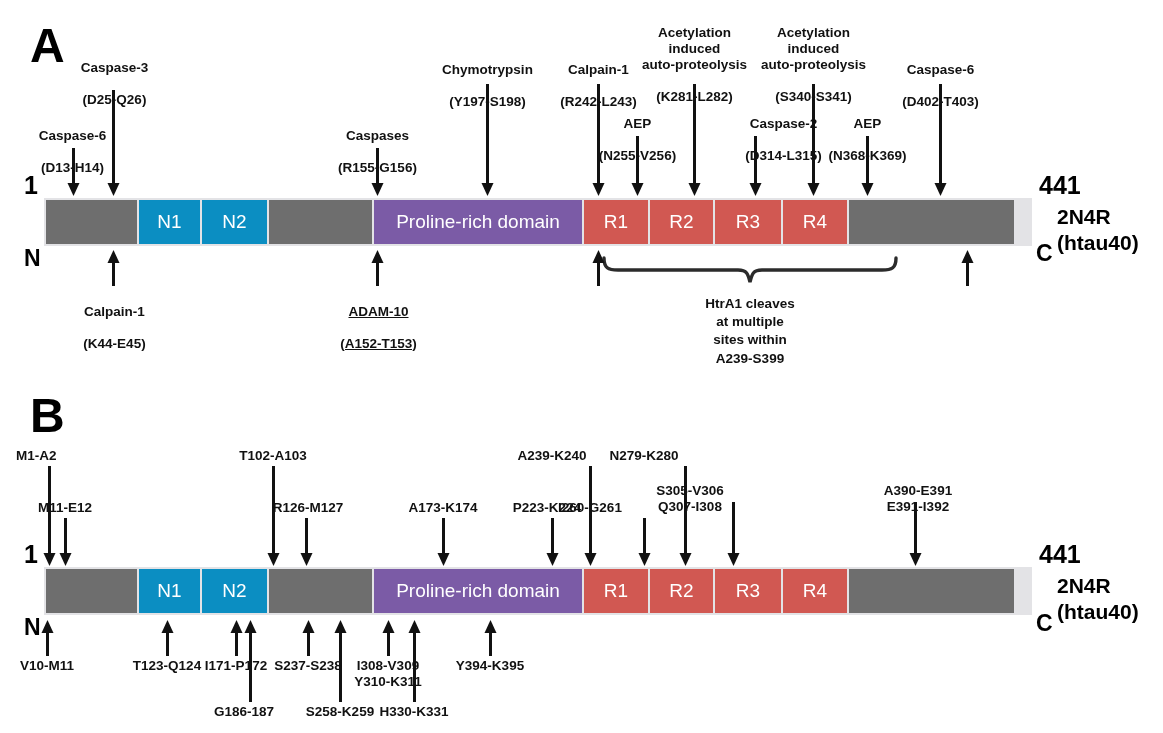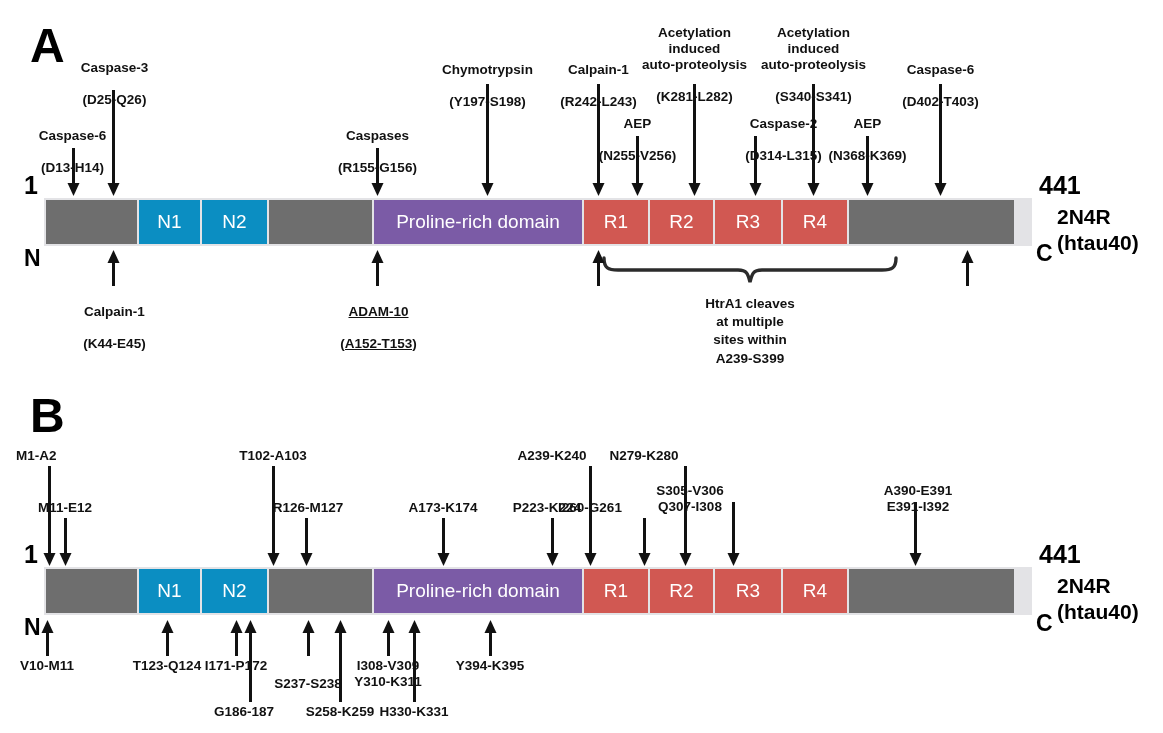--- a/index.html
+++ b/index.html
@@ -251,21 +251,21 @@
       <div class="seg red" style="width: 66px;">
         <span>R4</span>
       </div>
       <div class="seg gray" style="width: 165px;"></div>
     </div>
 
   <div class="lbl" style="left:-13px; top:658px; width:120px;">V10-M11</div>
   <div class="lbl" style="left:107px; top:658px; width:120px;">T123-Q124</div>
   <div class="lbl" style="left:176px; top:658px; width:120px;">I171-P172</div>
   <div class="lbl" style="left:184px; top:704px; width:120px;">G186-187</div>
-  <div class="lbl" style="left:248px; top:658px; width:120px;margin-top:18px;">S237-S238</div>
+  <div class="lbl" style="left:248px; top:658px; width:120px;">S237-S238</div>
   <div class="lbl" style="left:280px; top:704px; width:120px;">S258-K259</div>
   <div class="lbl" style="left:328px; top:658px; width:120px;">I308-V309
 Y310-K311</div>
   <div class="lbl" style="left:354px; top:704px; width:120px;">H330-K331</div>
   <div class="lbl" style="left:430px; top:658px; width:120px;">Y394-K395</div>
 
 <div class="arrow-down" style="left: 65.5px; top: 148px;">
       <svg width="15" height="48" viewBox="0 0 15 48">
         <line x1="7.5" y1="0" x2="7.5" y2="37" stroke="#111" stroke-width="3"></line>
        <polygon points="1.5,35 13.5,35 7.5,48" fill="#111"></polygon>

